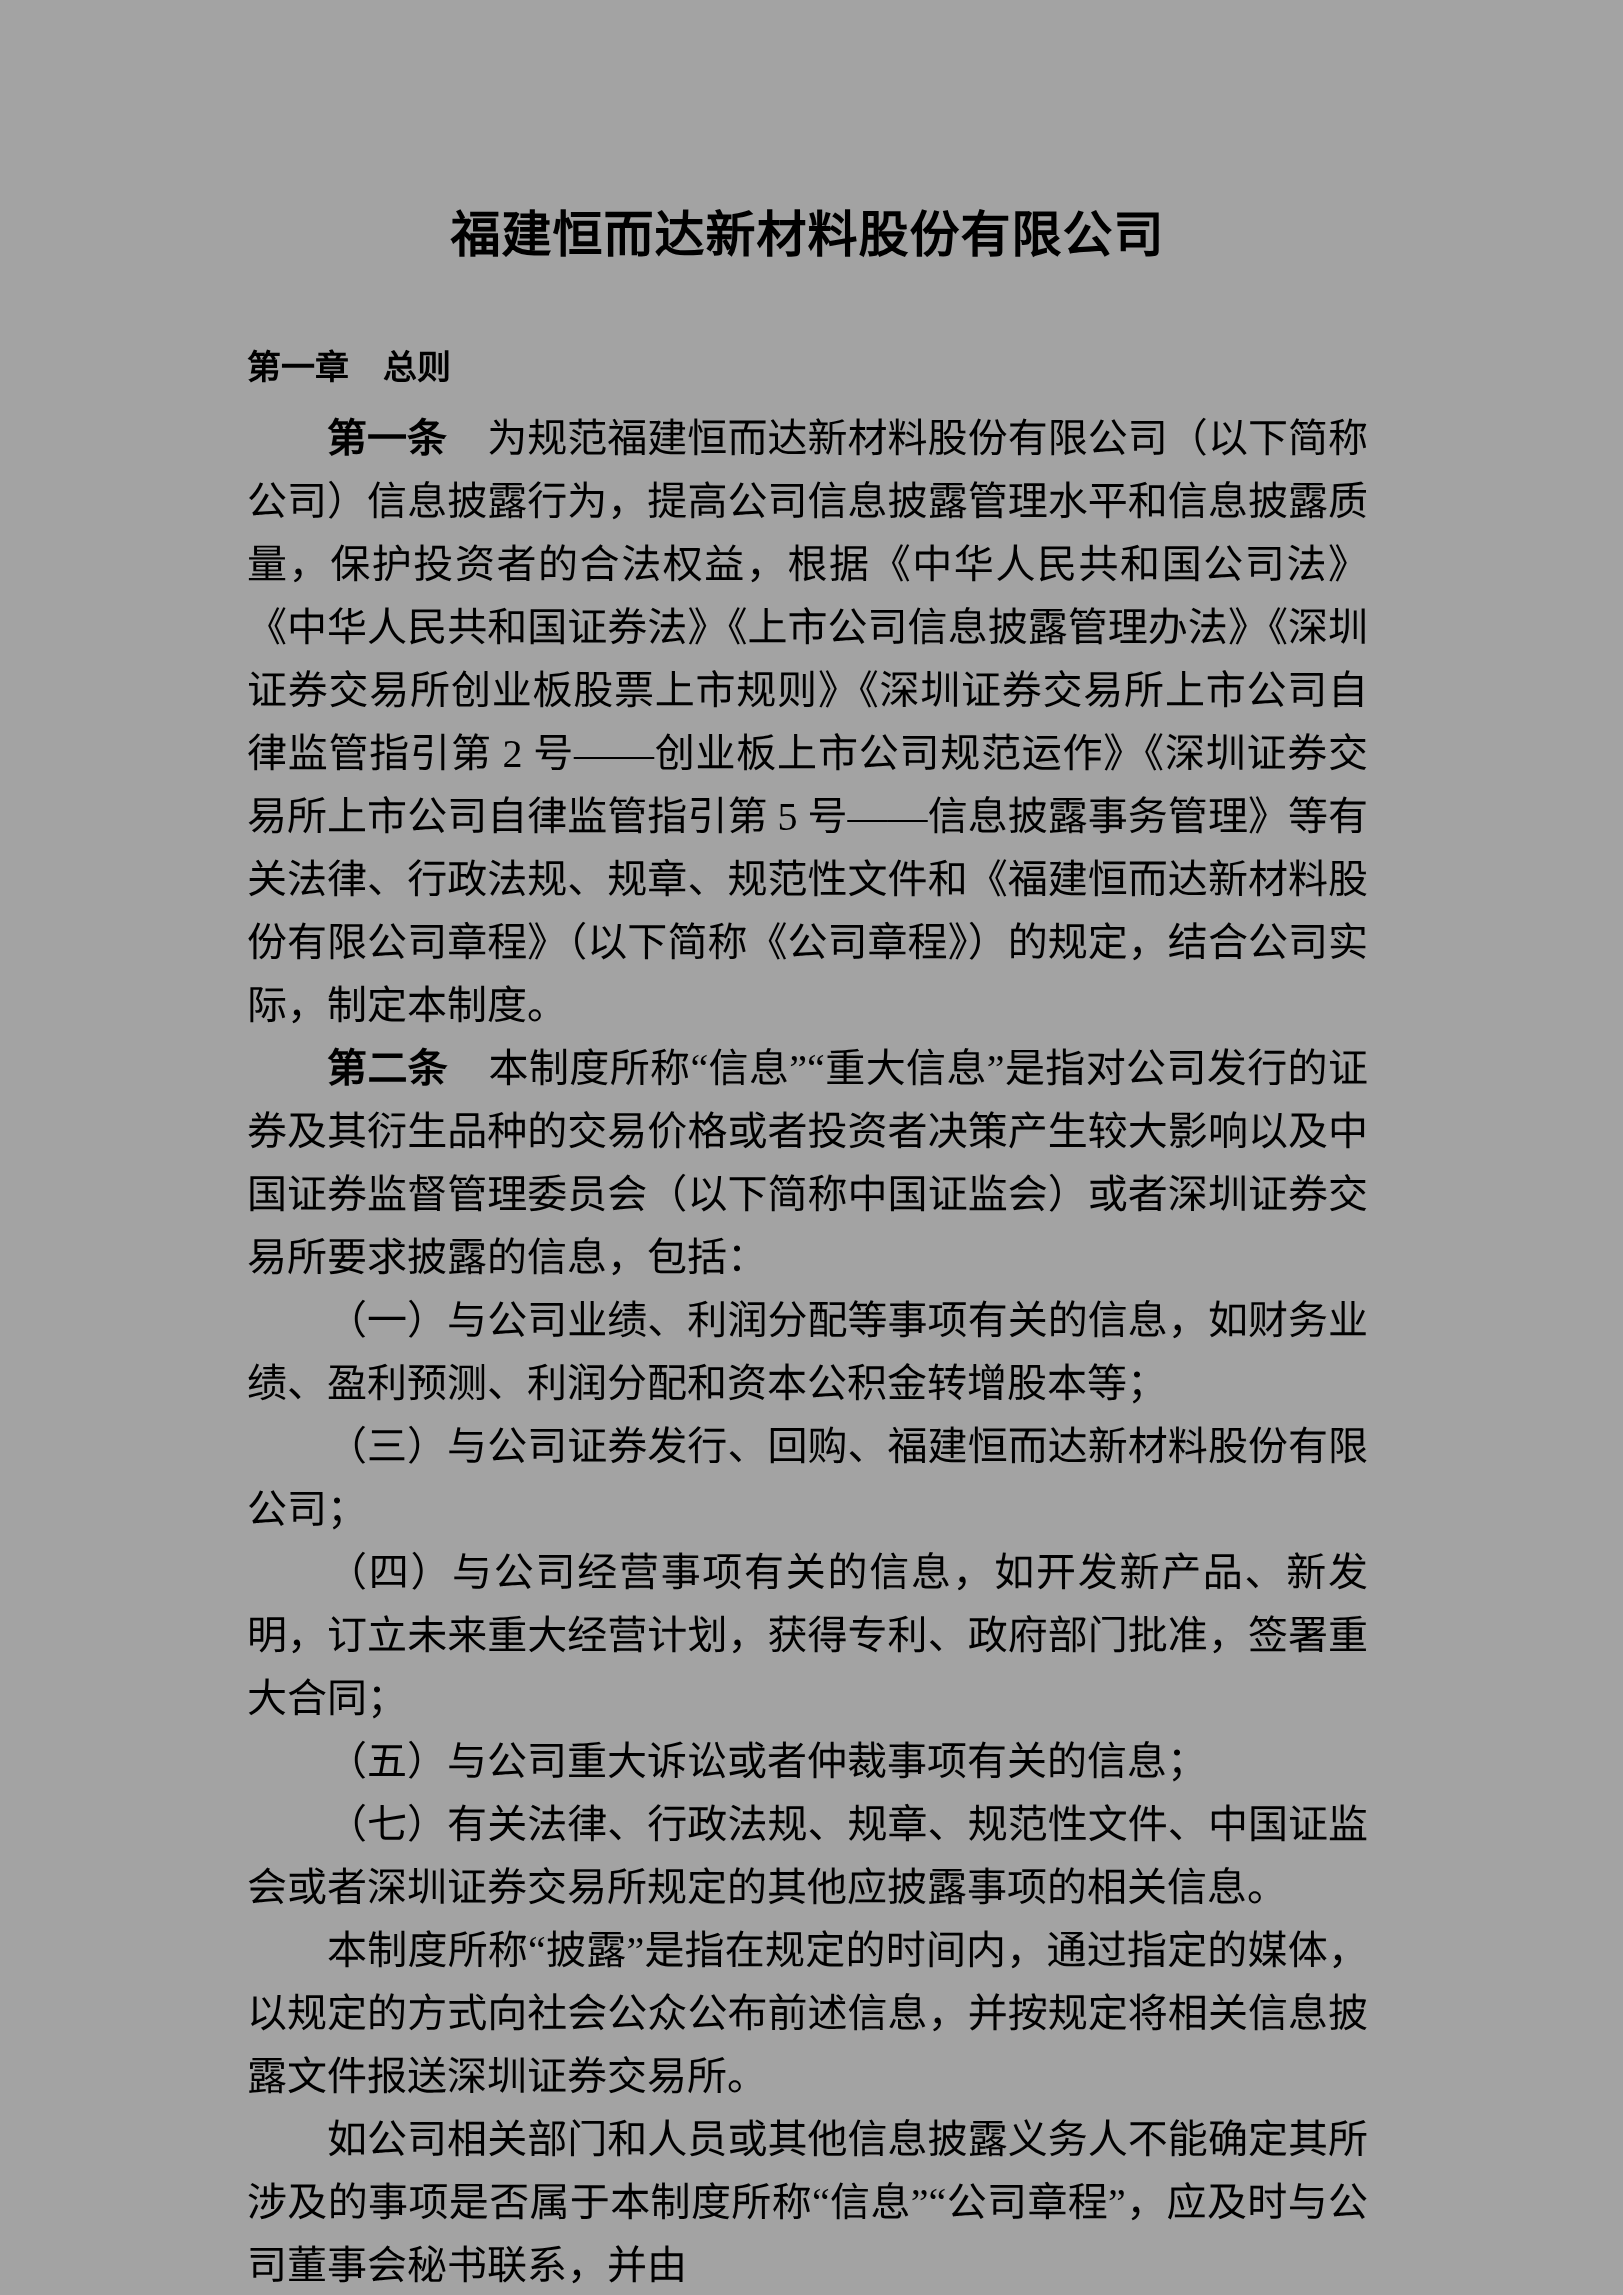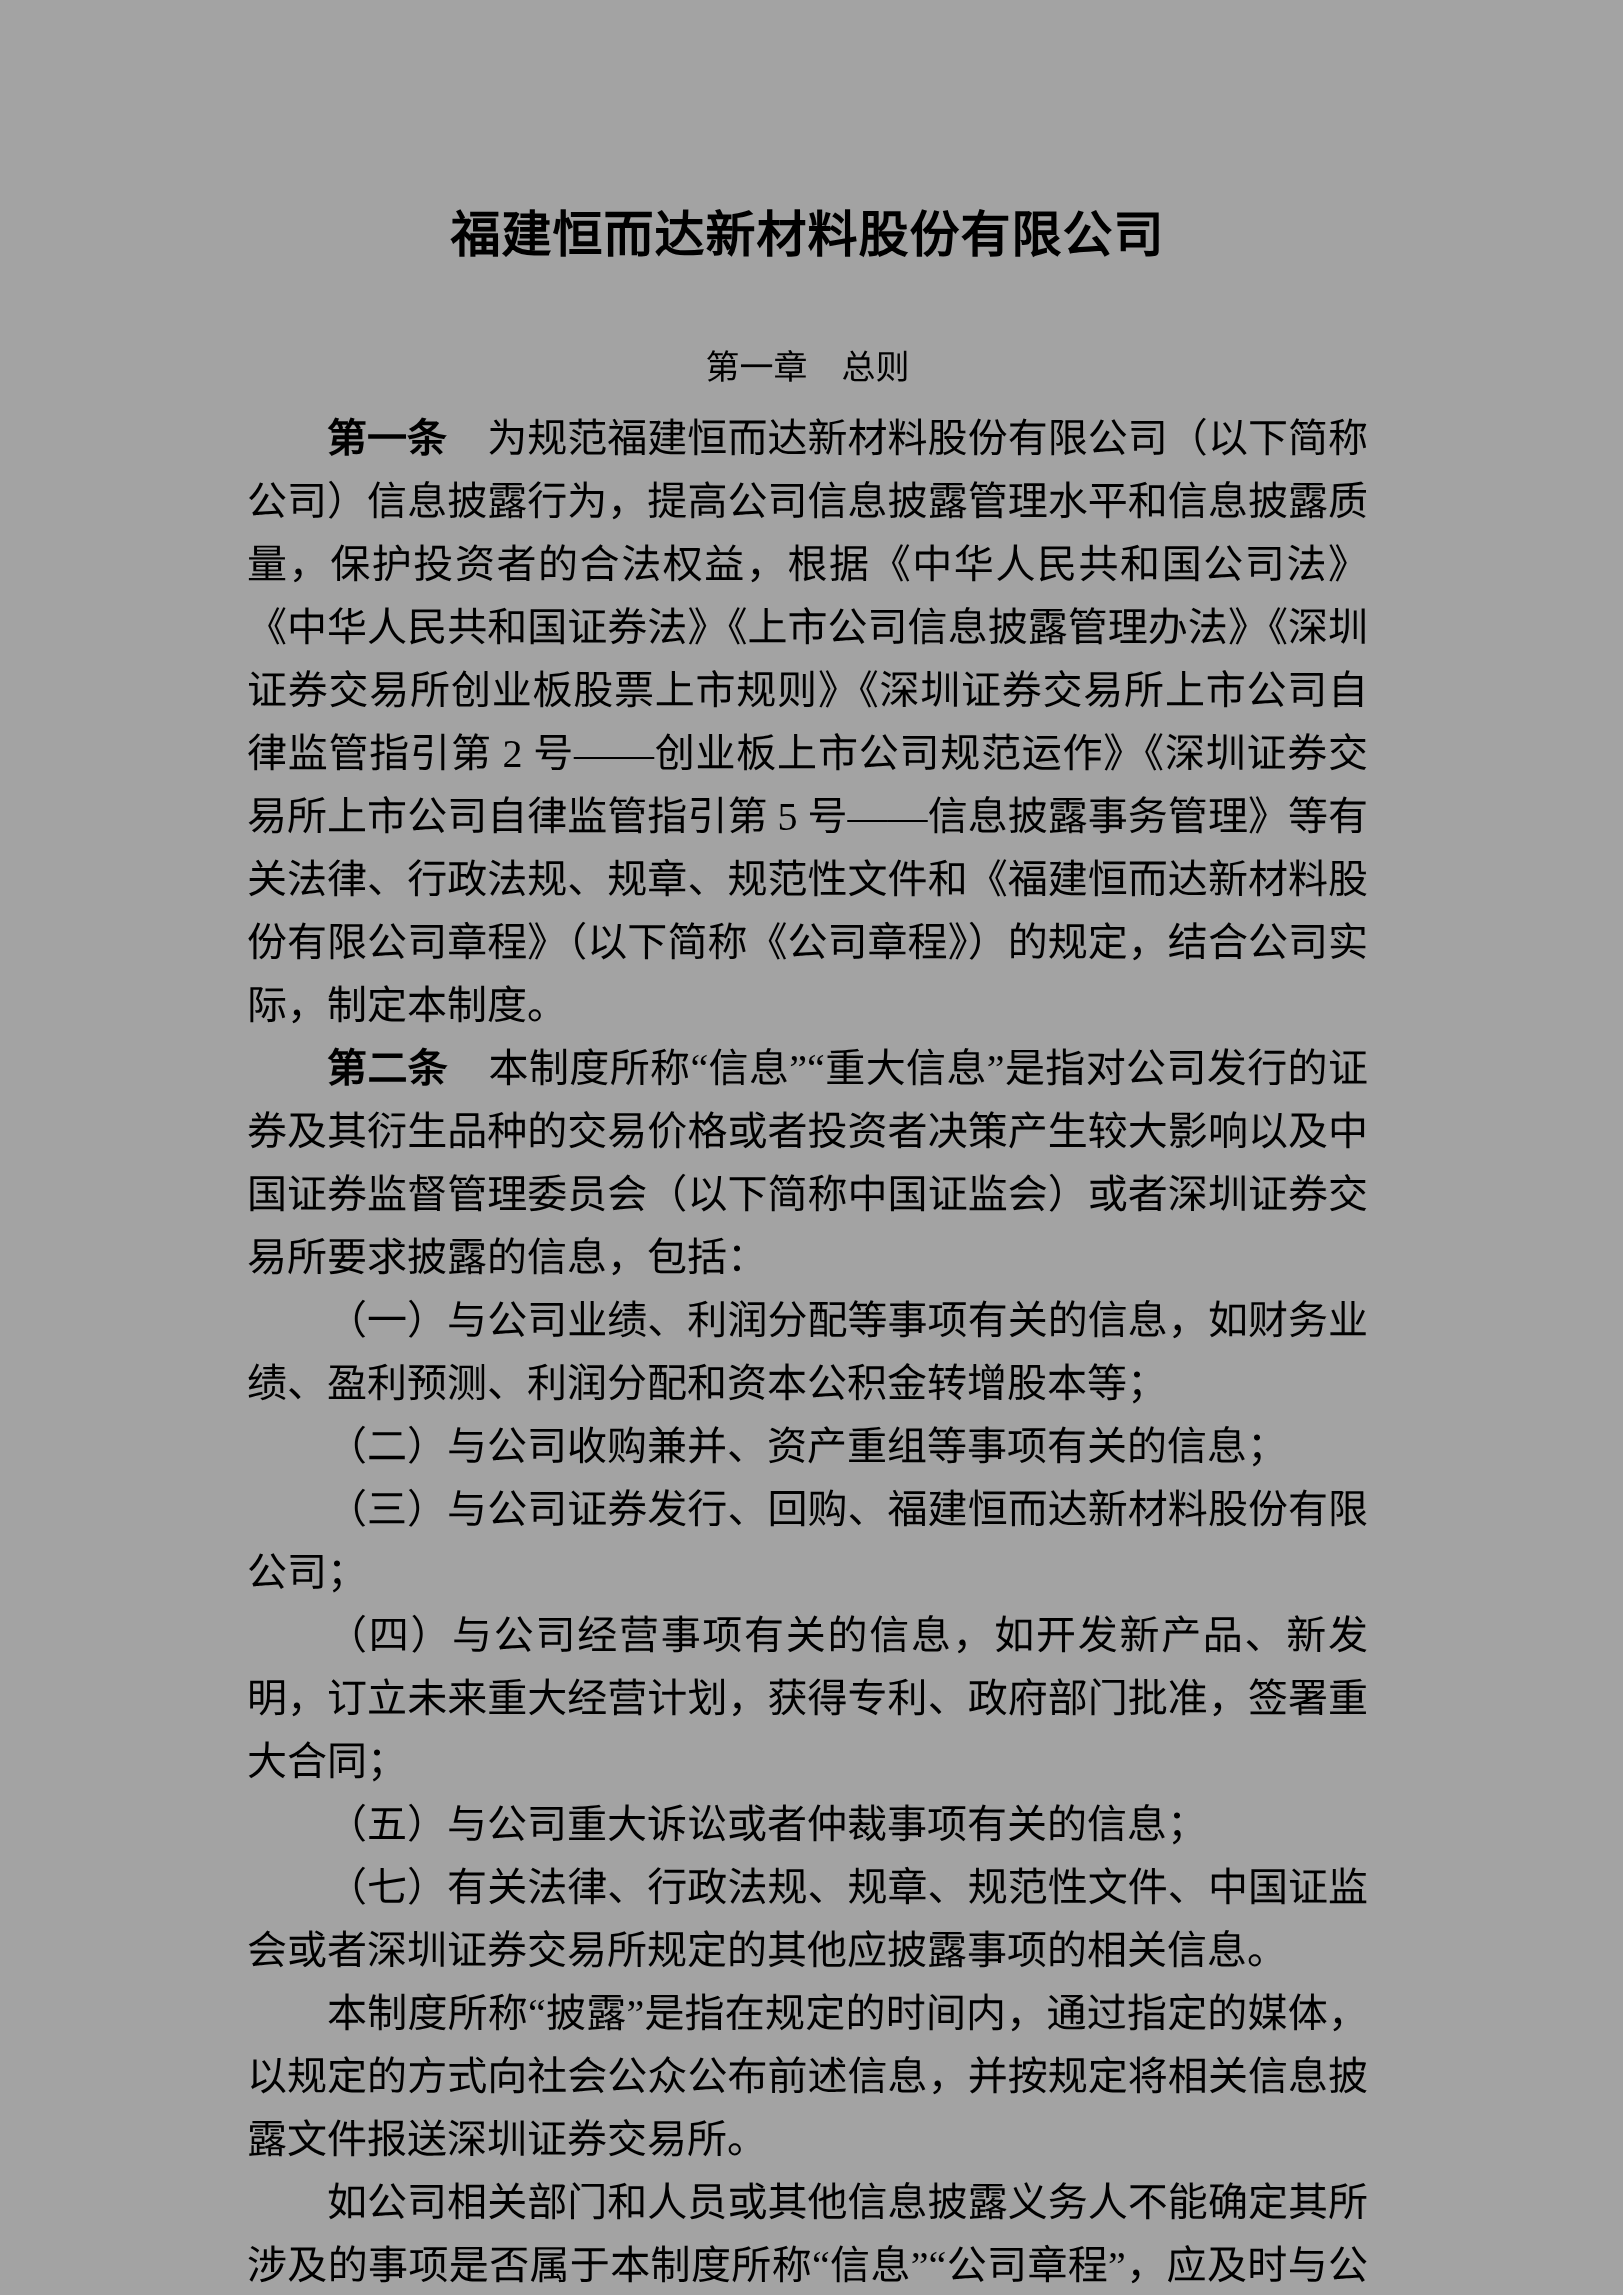--- a/index.html
+++ b/index.html
@@ -25,23 +25,22 @@
     font-size: 50px;
     font-weight: bold;
     line-height: 72px;
     letter-spacing: 1px;
     white-space: nowrap;
   }
   .chapter-heading {
     margin-top: 74px;
     height: 46px;
     line-height: 46px;
-    text-align: center;
     font-size: 34px;
-    font-weight: normal;
+    font-weight: bold;
     white-space: nowrap;
   }
   .doc-body {
     margin-top: 16.4px;
     font-size: 40px;
     line-height: 63px;
     text-align: justify;
     text-justify: inter-ideograph;
   }
   .para {
@@ -63,21 +62,20 @@
 
   <div class="chapter-heading">第一章　总则</div>
 
   <div class="doc-body" id="doc-body">
   <p class="para"><b class="lead">第一条</b><span class="para-text">　为规范福建恒而达新材料股份有限公司（以下简称公司）信息披露行为，提高公司信息披露管理水平和信息披露质量，保护投资者的合法权益，根据《中华人民共和国公司法》《中华人民共和国证券法》《上市公司信息披露管理办法》《深圳证券交易所创业板股票上市规则》《深圳证券交易所上市公司自律监管指引第 2 号——创业板上市公司规范运作》《深圳证券交易所上市公司自律监管指引第 5 号——信息披露事务管理》等有关法律、行政法规、规章、规范性文件和《福建恒而达新材料股份有限公司章程》（以下简称《公司章程》）的规定，结合公司实际，制定本制度。</span></p>
 
   <p class="para"><b class="lead">第二条</b><span class="para-text">　本制度所称“信息”“重大信息”是指对公司发行的证券及其衍生品种的交易价格或者投资者决策产生较大影响以及中国证券监督管理委员会（以下简称中国证监会）或者深圳证券交易所要求披露的信息，包括：</span></p>
 
   <p class="para"><span class="para-text">（一）与公司业绩、利润分配等事项有关的信息，如财务业绩、盈利预测、利润分配和资本公积金转增股本等；</span></p>
 
-  <p class="para"><span class="para-text">（二）与公司收购兼并、资产重组等事项有关的信息；</span></p>
 
   <p class="para"><span class="para-text">（三）与公司证券发行、回购、福建恒而达新材料股份有限公司；</span></p>
 
   <p class="para"><span class="para-text">（四）与公司经营事项有关的信息，如开发新产品、新发明，订立未来重大经营计划，获得专利、政府部门批准，签署重大合同；</span></p>
 
   <p class="para"><span class="para-text">（五）与公司重大诉讼或者仲裁事项有关的信息；</span></p>
 
 
   <p class="para"><span class="para-text">（七）有关法律、行政法规、规章、规范性文件、中国证监会或者深圳证券交易所规定的其他应披露事项的相关信息。</span></p>
 

